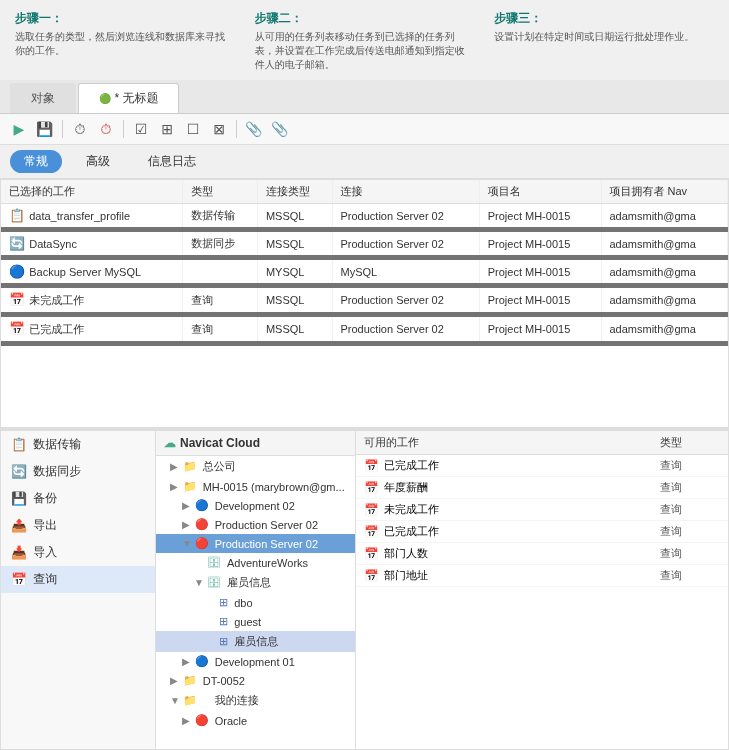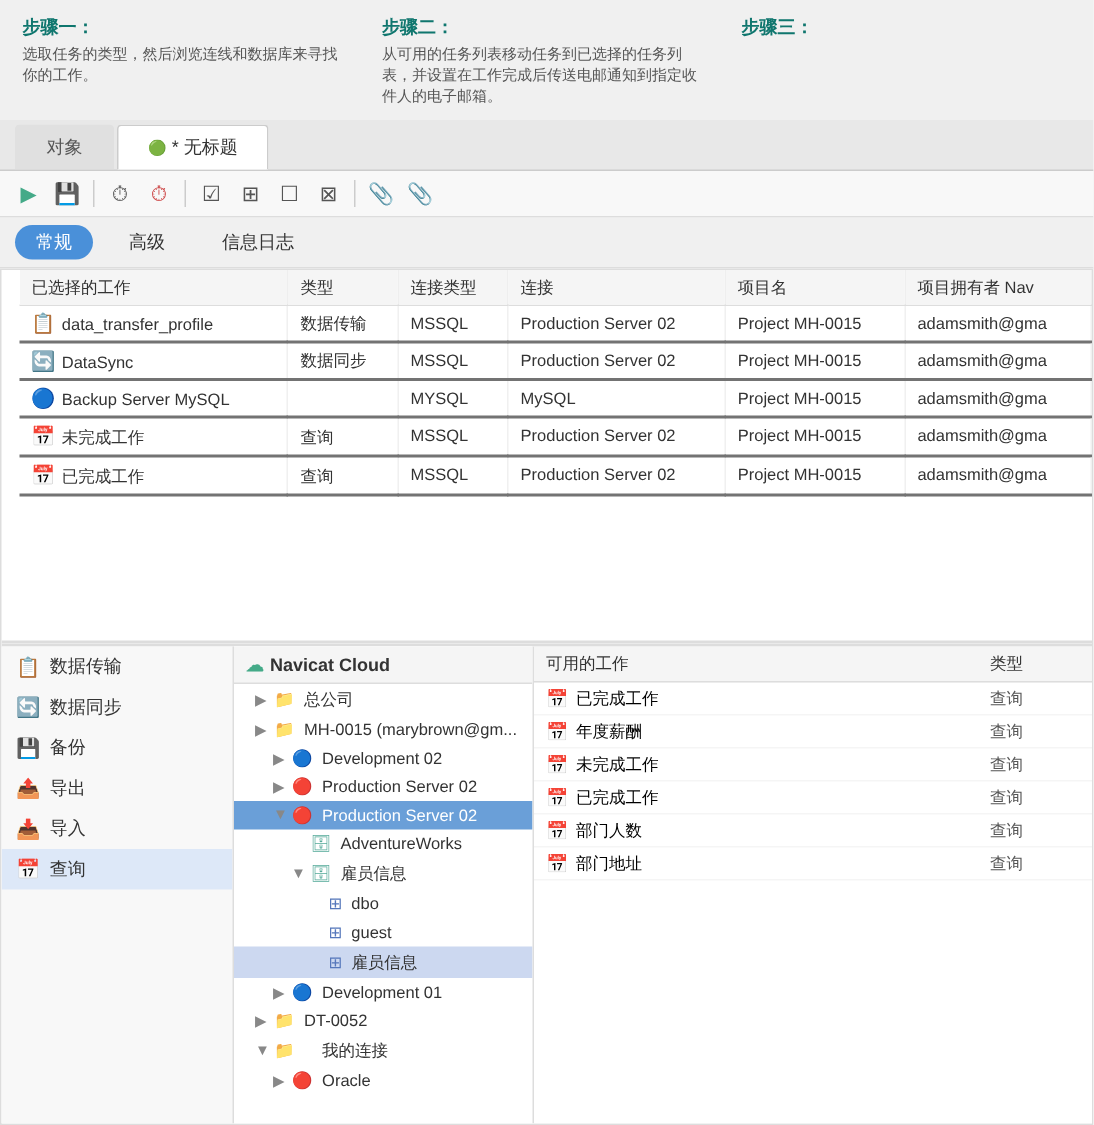--- a/index.html
+++ b/index.html
@@ -25,24 +25,24 @@
     .toolbar-sep { width: 1px; height: 18px; background: #ccc; margin: 0 2px; }
     .toolbar-btn.green { color: #4a8; }
     .toolbar-btn.red { color: #c44; }
 
     
     .sub-tabs { display: flex; align-items: center; padding: 5px 10px; background: #f0f0f0; border-bottom: 1px solid #ddd; gap: 10px; }
     .sub-tab { padding: 3px 14px; font-size: 12px; cursor: pointer; border-radius: 12px; color: #333; }
     .sub-tab.active { background: #4a90d9; color: white; border-radius: 12px; }
 
     
-    .selected-tasks { flex: 1; overflow: hidden; padding-left: 12px; }
+    .selected-tasks { flex: 1; overflow: hidden; }
     table { width: 100%; border-collapse: collapse; font-size: 11px; }
     thead th { background: #f5f5f5; border-bottom: 1px solid #ddd; border-right: 1px solid #eee; padding: 4px 8px; text-align: left; font-weight: normal; color: #333; white-space: nowrap; position: sticky; top: 0; }
-    tbody tr { border-bottom: 2px solid #737373; }
+    tbody tr { border-bottom: 5px solid #737373; }
     tbody td { padding: 4px 8px; border-right: 1px solid #f0f0f0; color: #333; white-space: nowrap; }
 
     
     .bottom-section { height: 320px; display: flex; border-top: 2px solid #ddd; background: #fff; }
 
     
     .left-nav { width: 155px; background: #f8f8f8; border-right: 1px solid #ddd; overflow-y: auto; }
     .nav-item { padding: 5px 10px; cursor: pointer; font-size: 12px; color: #333; display: flex; align-items: center; gap: 6px; }
     .nav-item.selected { background: #dde8f8; }
     .nav-icon { font-size: 13px; }
@@ -78,20 +78,21 @@
     <div class="step">
       <div class="step-title">步骤一：</div>
       <div class="step-desc">选取任务的类型，然后浏览连线和数据库来寻找你的工作。</div>
     </div>
     <div class="step">
       <div class="step-title">步骤二：</div>
       <div class="step-desc">从可用的任务列表移动任务到已选择的任务列表，并设置在工作完成后传送电邮通知到指定收件人的电子邮箱。</div>
     </div>
     <div class="step">
       <div class="step-title">步骤三：</div>
+      <div class="step-desc">设置计划在特定时间或日期运行批处理作业。</div>
     </div>
   </div>
 
   <div class="tab-bar">
     <div class="tab">
       <span>对象</span>
     </div>
     <div class="tab active">
       <span class="tab-icon">🟢</span><span>* 无标题</span>
     </div>

